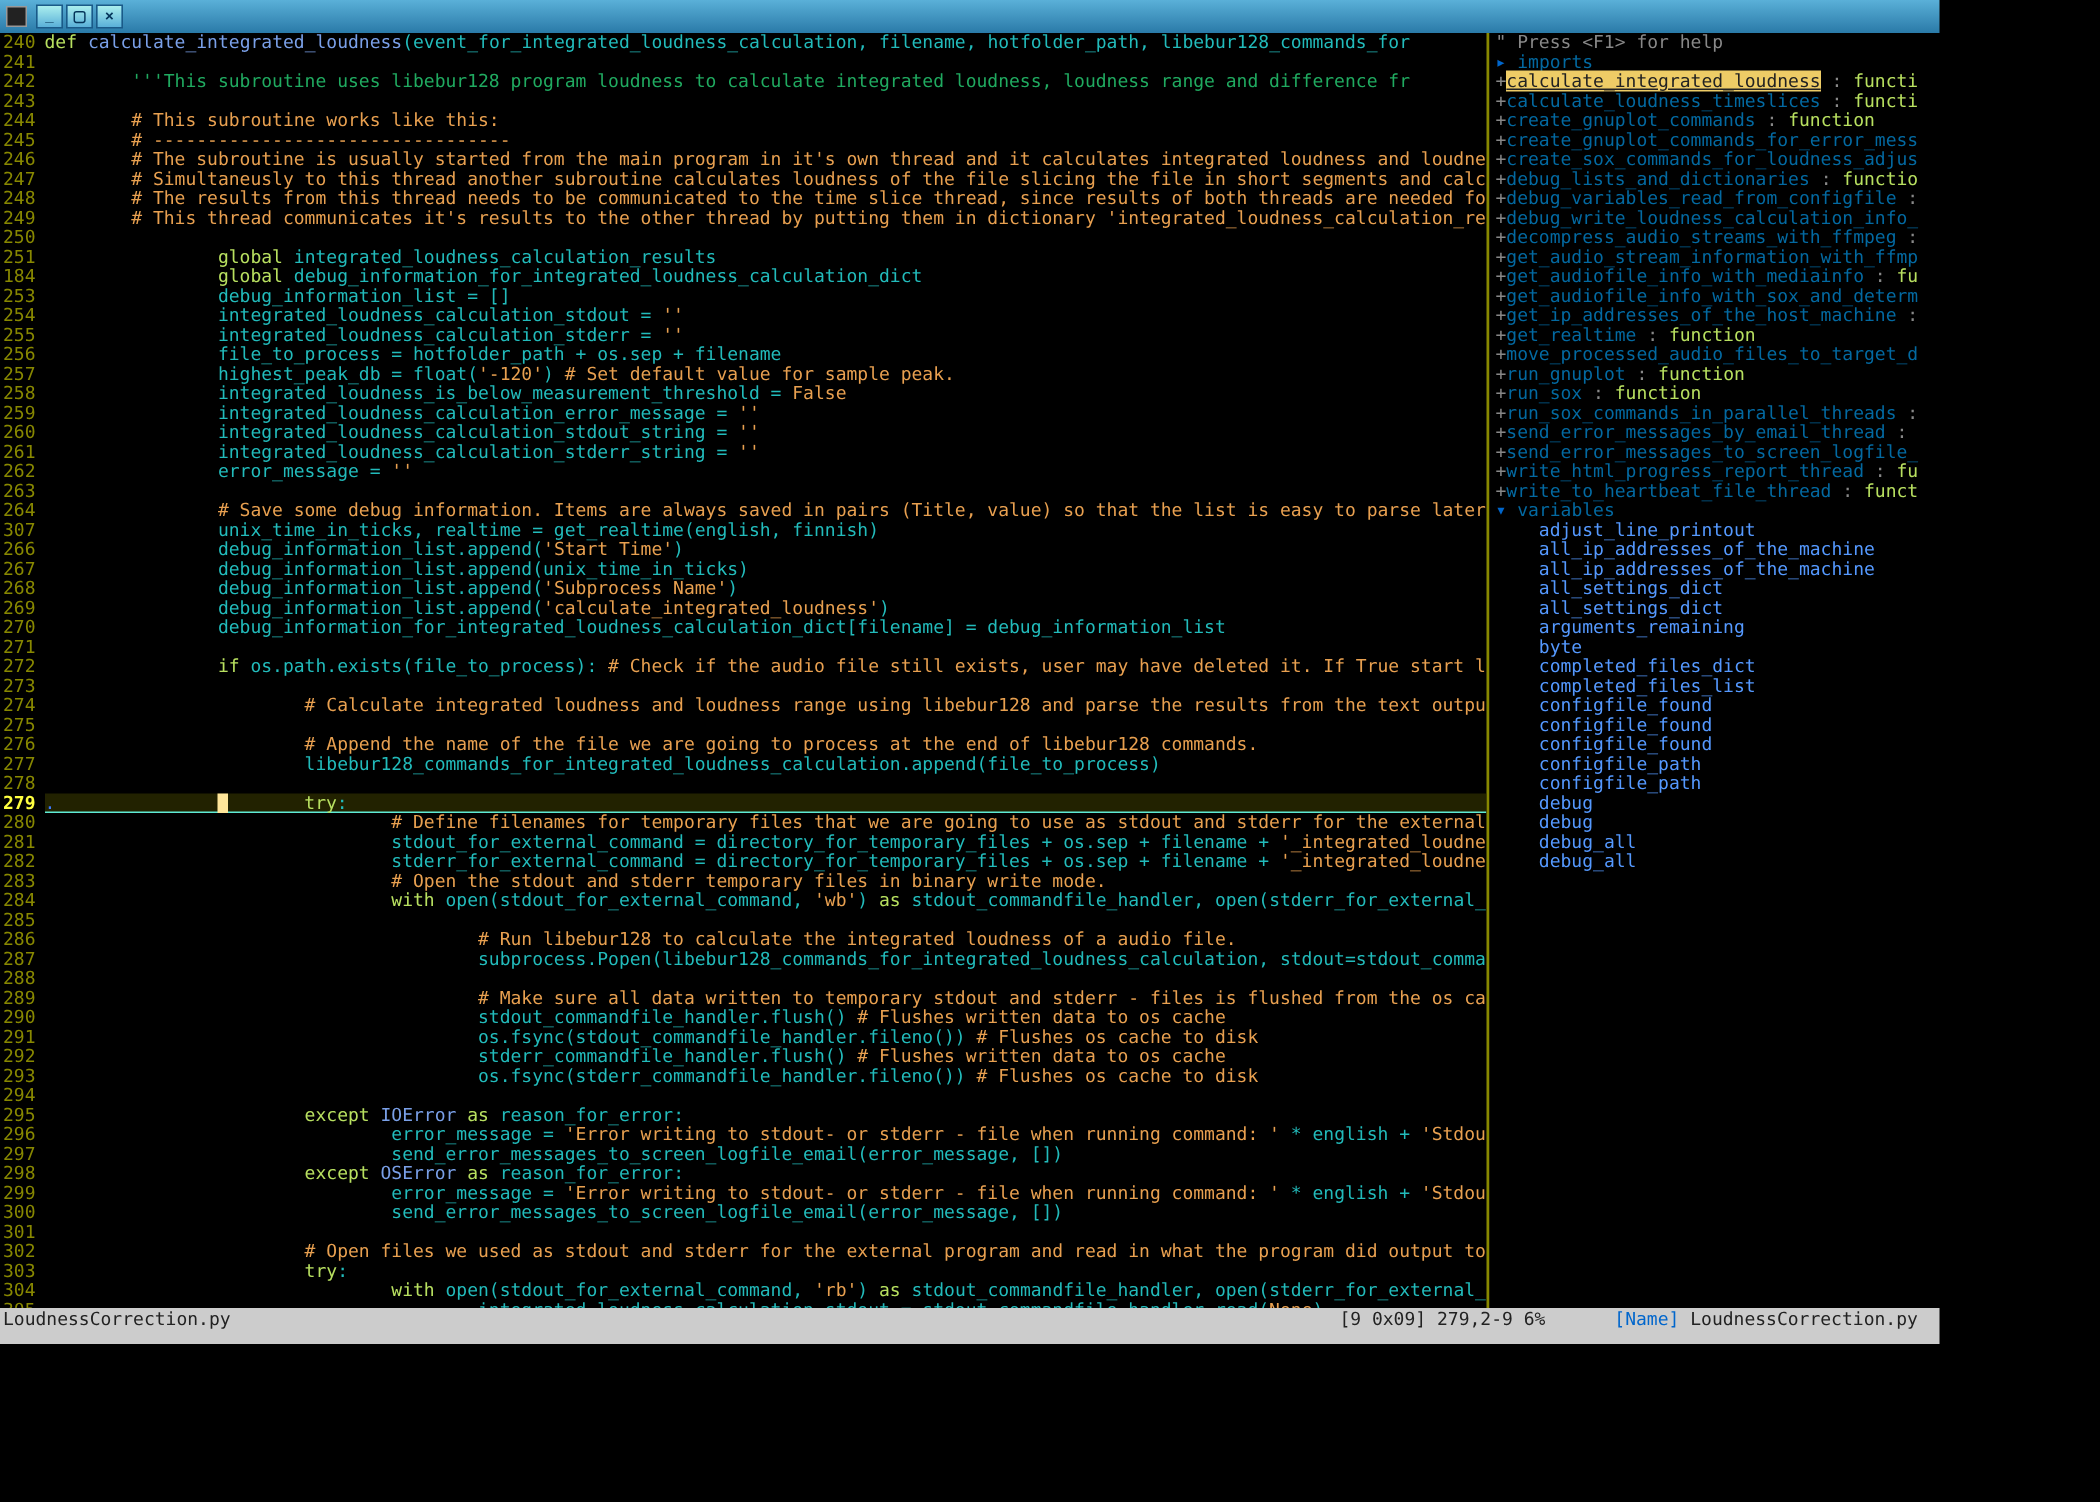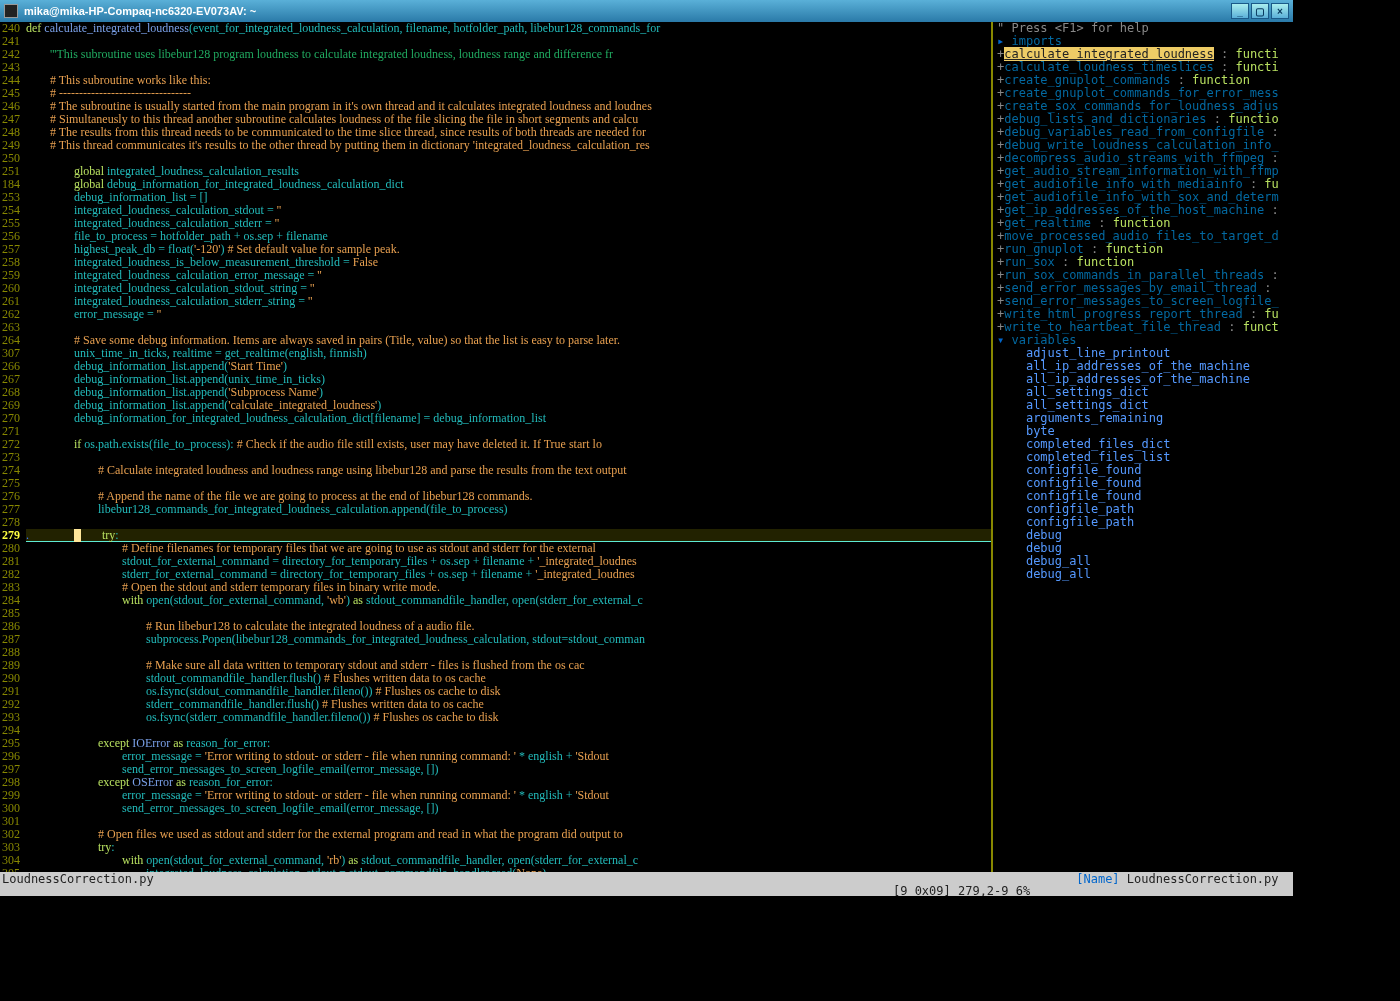--- a/index.html
+++ b/index.html
@@ -4,21 +4,21 @@
 <style>
 * { margin:0; padding:0; box-sizing:border-box; }
 body { background:#000; font-family:"DejaVu Sans Mono","Courier New",monospace; font-size:12px; overflow:hidden; }
 .window { width:1293px; height:896px; background:#000; display:flex; flex-direction:column; }
 .titlebar { height:22px; background:linear-gradient(to bottom,#5ab0d8,#2a7aa8); display:flex; align-items:center; padding:0 4px; color:#fff; font-family:sans-serif; font-size:11px; font-weight:bold; }
 .titlebar-icon { width:14px; height:14px; background:#222; margin-right:6px; border:1px solid #999; }
 .titlebar-title { flex:1; }
 .winbtns { display:flex; gap:2px; }
 .winbtn { width:18px; height:16px; background:linear-gradient(to bottom,#aee,#5ab0d8); border:1px solid #1a5a88; display:flex; align-items:center; justify-content:center; font-size:10px; color:#05355a; font-weight:bold; cursor:pointer; }
 .content { flex:1; display:flex; overflow:hidden; background:#000; }
-.editor { flex:1; display:flex; overflow:hidden; position:relative;font-family:Liberation Serif, serif; }
+.editor { flex:1; display:flex; overflow:hidden; position:relative; }
 .gutter { background:#000; color:#888800; text-align:right; padding:0 6px 0 2px; line-height:13px; user-select:none;}
 .gutter .cur { color:#ffff40; font-weight:bold; }
 .code { flex:1; overflow:hidden; line-height:13px; white-space:pre; color:#22bbbb; }
 .code .row { height:13px; }
 .code .cur-row { background:#222200; border-bottom:1px solid #5eead4; }
 .kw { color:#b8e060; }
 .def { color:#7aa0e8; }
 .str { color:#e8a050; }
 .cmt { color:#e8a050; }
 .self { color:#e8a050; }
@@ -27,31 +27,30 @@
 .outline { width:300px; background:#000; color:#888; line-height:13px; padding:0 4px; overflow:hidden; }
 .outline .hdr { color:#888; }
 .outline .hl { color:#222; background:#eecc66; text-decoration:underline; }
 .outline .fn { color:#0369a1; }
 .outline .ty { color:#b8e060;margin-top:32px; }
 .outline .va { color:#5599ff; }
 .outline .tri { color:#0066cc; }
 .outline .plus { color:#888; }
 .statusbar { height:24px; background:#ccc; color:#222; display:flex; font-size:12px; line-height:14px; }
 .statusbar .left { flex:1; padding-left:2px; }
-.statusbar .mid { padding:12px 10px; }
+.statusbar .mid { padding:0 10px; }
 .statusbar .name { color:#0066cc;margin-left:36px; }
 .cursor { display:inline-block; width:7px; height:13px; background:#ffe699; vertical-align:top; }
 </style>
 </head>
 <body>
 
 <div class="window">
   <div class="titlebar">
     <div class="titlebar-icon"></div>
-    <div class="titlebar-title">mika@mika-HP-Compaq-nc6320-EV073AV: ~</div>
     <div class="winbtns">
       <div class="winbtn">_</div>
       <div class="winbtn">▢</div>
       <div class="winbtn">×</div>
     </div>
   </div>
 
   <div class="content">
     <div class="editor">
       <div class="gutter" id="gutter">

